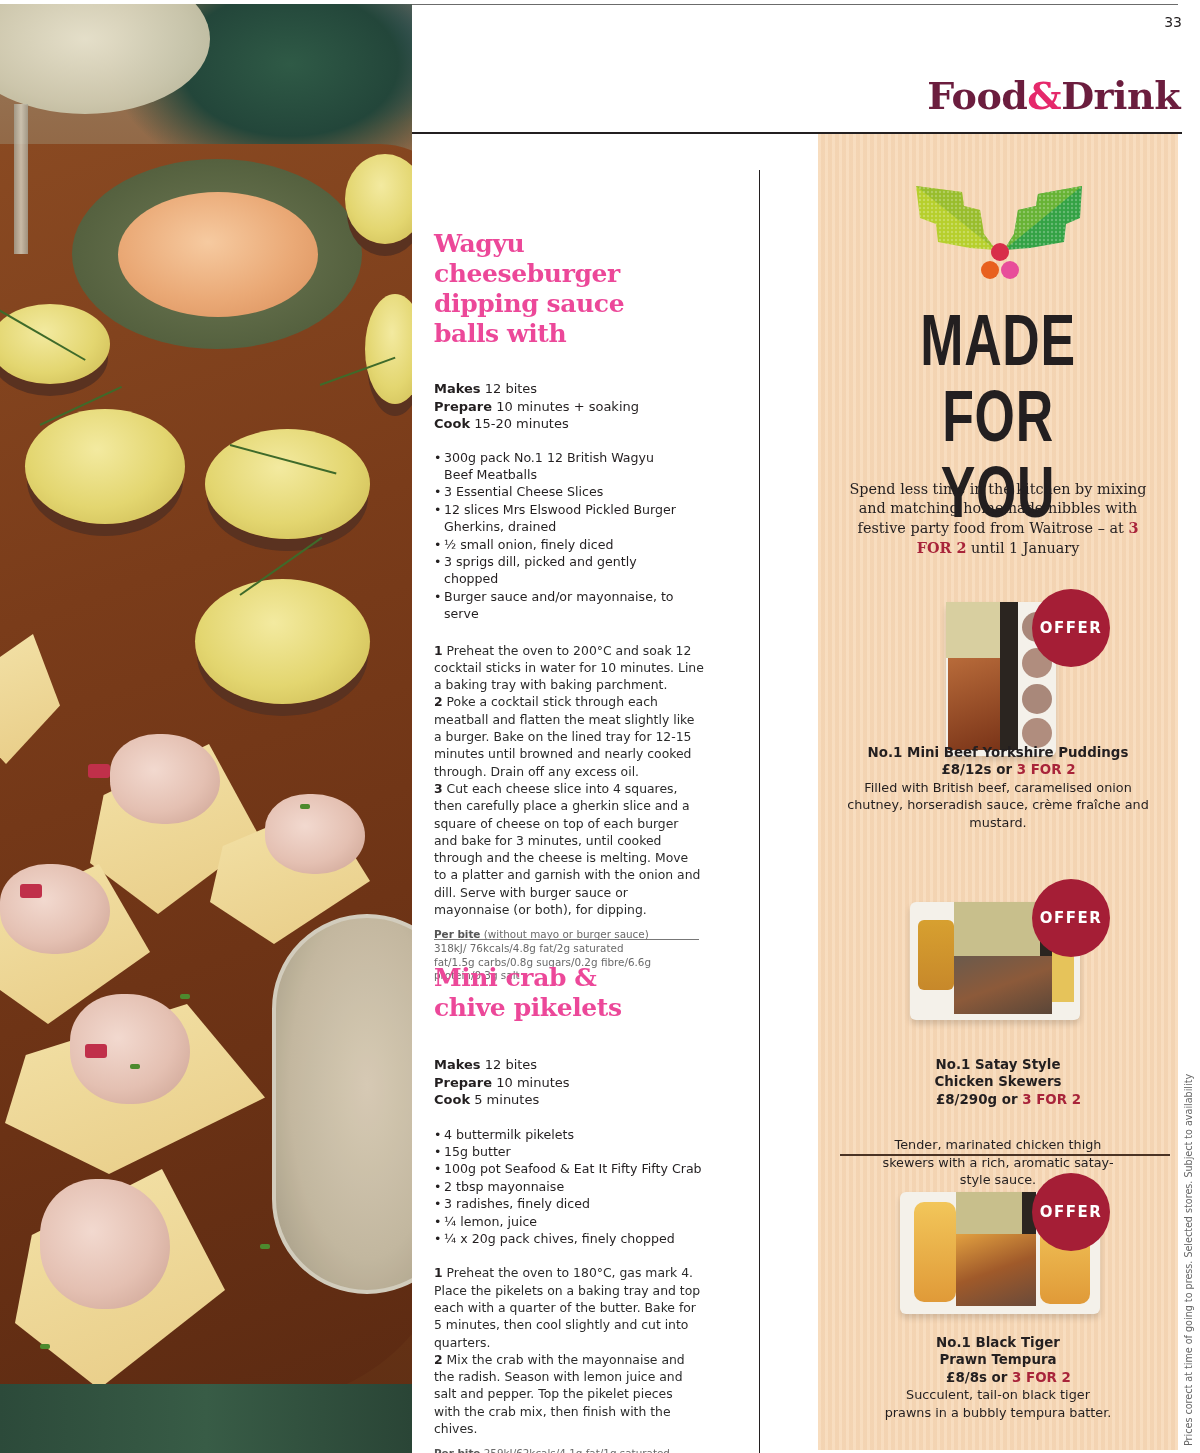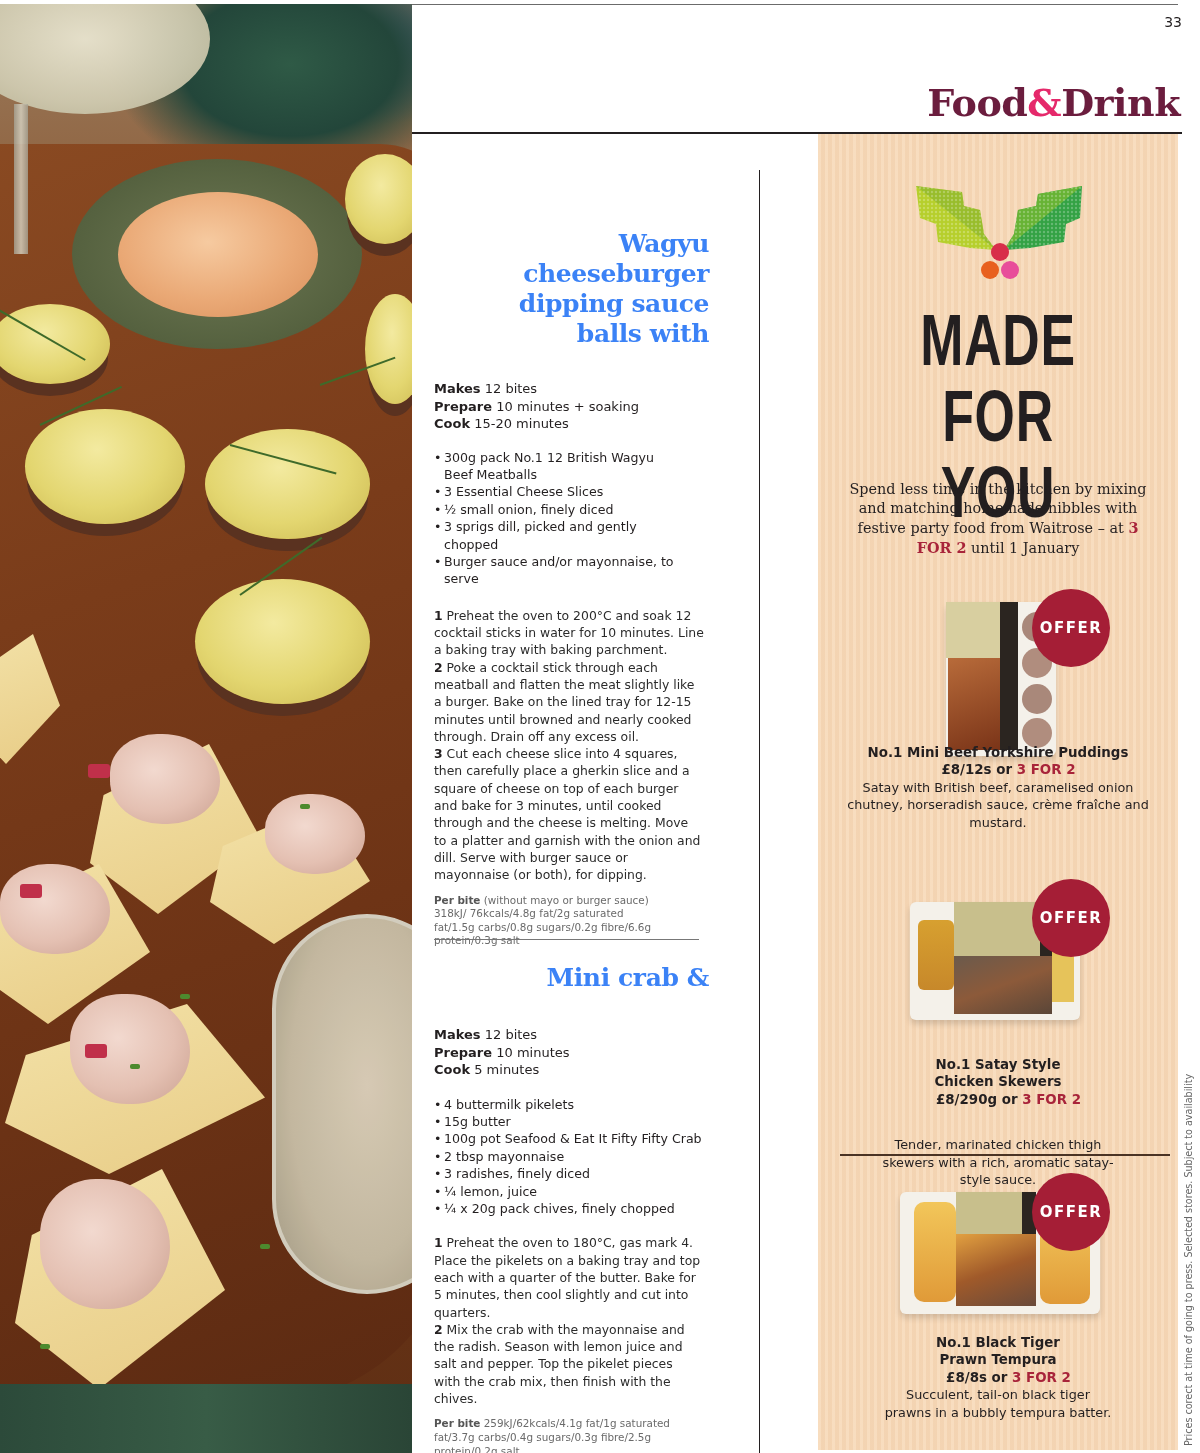--- a/index.html
+++ b/index.html
@@ -62,32 +62,32 @@
     border: 4px solid #d8d5c6; opacity: 0.95;
   }
 
   
   .top-rule { position: absolute; left: 412px; top: 4px; width: 766px; height: 1px; background: #6b6b6b; }
   .page-number {
     position: absolute; right: 18px; top: 14px; font-family: "DejaVu Sans", sans-serif;
     font-size: 14px; color: #231f20;
   }
   .section-title {
-    position: absolute; right: 20px; top: 80px; font-family: "DejaVu Serif", serif;
+    position: absolute; right: 20px; top: 73px; font-family: "DejaVu Serif", serif;
     font-weight: bold; font-size: 38px; letter-spacing: -0.5px; color: #6b1d3e;
   }
   .section-title .amp { color: #e5296b; }
   .header-rule { position: absolute; left: 412px; top: 132px; width: 770px; height: 2px; background: #231f20; }
   .col-divider { position: absolute; left: 759px; top: 170px; width: 1px; height: 1283px; background: #231f20; }
   .recipe-divider { position: absolute; left: 434px; top: 939px; width: 265px; height: 1px; background: #777; }
 
   .recipe { position: absolute; left: 434px; width: 275px; }
   .recipe-title {
     font-family: "DejaVu Serif", serif; font-weight: bold; font-size: 25px; line-height: 30px;
-    letter-spacing: -0.4px; color: #3b82f6; text-align: right;
+    letter-spacing: -0.4px; color: #ec4899;
   }
   .meta { font-size: 13px; line-height: 17.5px; color: #231f20; }
   .meta b { font-weight: bold; }
   .ingredients { list-style: none; font-size: 12.6px; line-height: 17.4px; }
   .ingredients li { padding-left: 10px; text-indent: -10px; }
   .ingredients li::before { content: "\2022"; display: inline-block; width: 10px; text-indent: 0; }
   .method { font-size: 12.4px; line-height: 17.3px; color: #2b2b2b; }
   .method p b { font-weight: bold; color: #231f20; }
   .nutrition { font-size: 10.4px; line-height: 13.6px; color: #6a6a6a; }
   .nutrition b { font-weight: bold; color: #555; }
@@ -200,39 +200,41 @@
     <div>balls with</div>
   </h2>
   <div class="meta" style="margin-top:31px;">
     <div><b>Makes</b> <span>12 bites</span></div>
     <div><b>Prepare</b> <span>10 minutes + soaking</span></div>
     <div><b>Cook</b> <span>15-20 minutes</span></div>
   </div>
   <ul class="ingredients" style="margin-top:16px;width:250px;">
     <li>300g pack No.1 12 British Wagyu Beef Meatballs</li>
     <li>3 Essential Cheese Slices</li>
+    <li>12 slices Mrs Elswood Pickled Burger Gherkins, drained</li>
     <li>½ small onion, finely diced</li>
     <li>3 sprigs dill, picked and gently chopped</li>
     <li>Burger sauce and/or mayonnaise, to serve</li>
   </ul>
   <div class="method" style="margin-top:19px;width:270px;">
     <p><b>1</b> <span>Preheat the oven to 200°C and soak 12 cocktail sticks in water for 10 minutes. Line a baking tray with baking parchment.</span></p>
     <p><b>2</b> <span>Poke a cocktail stick through each meatball and flatten the meat slightly like a burger. Bake on the lined tray for 12-15 minutes until browned and nearly cooked through. Drain off any excess oil.</span></p>
     <p><b>3</b> <span>Cut each cheese slice into 4 squares, then carefully place a gherkin slice and a square of cheese on top of each burger and bake for 3 minutes, until cooked through and the cheese is melting. Move to a platter and garnish with the onion and dill. Serve with burger sauce or mayonnaise (or both), for dipping.</span></p>
   </div>
   <div class="nutrition" style="margin-top:10px;width:232px;">
     <b>Per bite</b> <span>(without mayo or burger sauce) 318kJ/ 76kcals/4.8g fat/2g saturated fat/1.5g carbs/0.8g sugars/0.2g fibre/6.6g protein/0.3g salt</span>
   </div>
 </div>
 
 <div class="recipe-divider"></div>
 
 <div class="recipe" style="top:963px;">
   <h2 class="recipe-title">
     <div>Mini crab &amp;</div>
+    <div>chive pikelets</div>
   </h2>
   <div class="meta" style="margin-top:33px;">
     <div><b>Makes</b> <span>12 bites</span></div>
     <div><b>Prepare</b> <span>10 minutes</span></div>
     <div><b>Cook</b> <span>5 minutes</span></div>
   </div>
   <ul class="ingredients" style="margin-top:17px;width:270px;">
     <li>4 buttermilk pikelets</li>
     <li>15g butter</li>
     <li>100g pot Seafood &amp; Eat It Fifty Fifty Crab</li>
@@ -283,21 +285,21 @@
     <div class="food" style="left:2px;top:56px;width:52px;height:92px;background:linear-gradient(160deg,#b86b3a,#7a3418);"></div>
     <div class="food" style="left:76px;top:10px;width:30px;height:30px;border-radius:50%;background:#a9887a;"></div>
     <div class="food" style="left:76px;top:46px;width:30px;height:30px;border-radius:50%;background:#b08d7e;"></div>
     <div class="food" style="left:76px;top:82px;width:30px;height:30px;border-radius:50%;background:#a9887a;"></div>
     <div class="food" style="left:76px;top:116px;width:30px;height:30px;border-radius:50%;background:#b08d7e;"></div>
   </div>
   <div class="offer-badge" style="left:214px;top:455px;">OFFER</div>
   <div class="product" style="top:610px;">
     <div class="product-name">No.1 Mini Beef Yorkshire Puddings</div>
     <div class="product-price"><span>£8/12s or </span><span class="accent">3 FOR 2</span></div>
-    <div class="product-desc" style="padding:0 18px;">Satay with British beef, caramelised onion chutney, horseradish sauce, crème fraîche and mustard.</div>
+    <div class="product-desc" style="padding:0 18px;">Filled with British beef, caramelised onion chutney, horseradish sauce, crème fraîche and mustard.</div>
   </div>
 
   <div class="pack" style="left:92px;top:768px;width:170px;height:118px;">
     <div class="food" style="left:8px;top:18px;width:36px;height:70px;border-radius:6px;background:linear-gradient(180deg,#d7a030,#c7882a);"></div>
     <div class="label" style="left:44px;top:0;width:86px;height:54px;background:#c8bf8c;"></div>
     <div class="dark" style="left:130px;top:0;width:12px;height:54px;"></div>
     <div class="food" style="left:44px;top:54px;width:98px;height:58px;background:linear-gradient(160deg,#6b5a4c,#8c5a3a,#5a4638);"></div>
     <div class="food" style="left:142px;top:40px;width:22px;height:60px;background:#e6c35a;"></div>
   </div>
   <div class="offer-badge" style="left:214px;top:745px;">OFFER</div>

